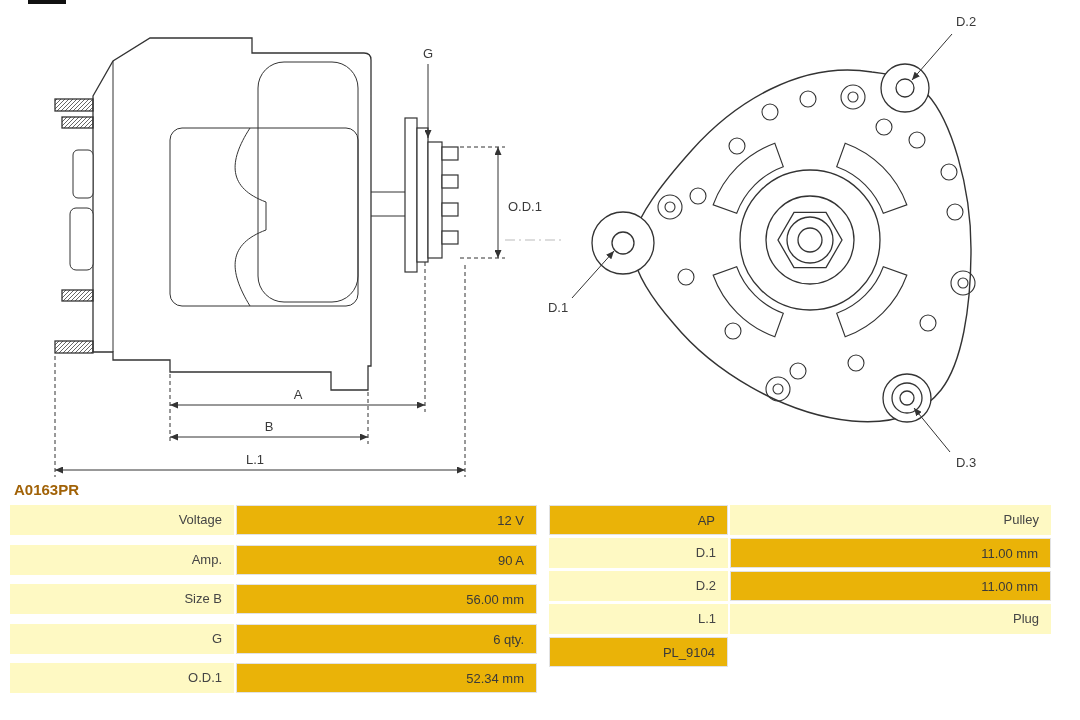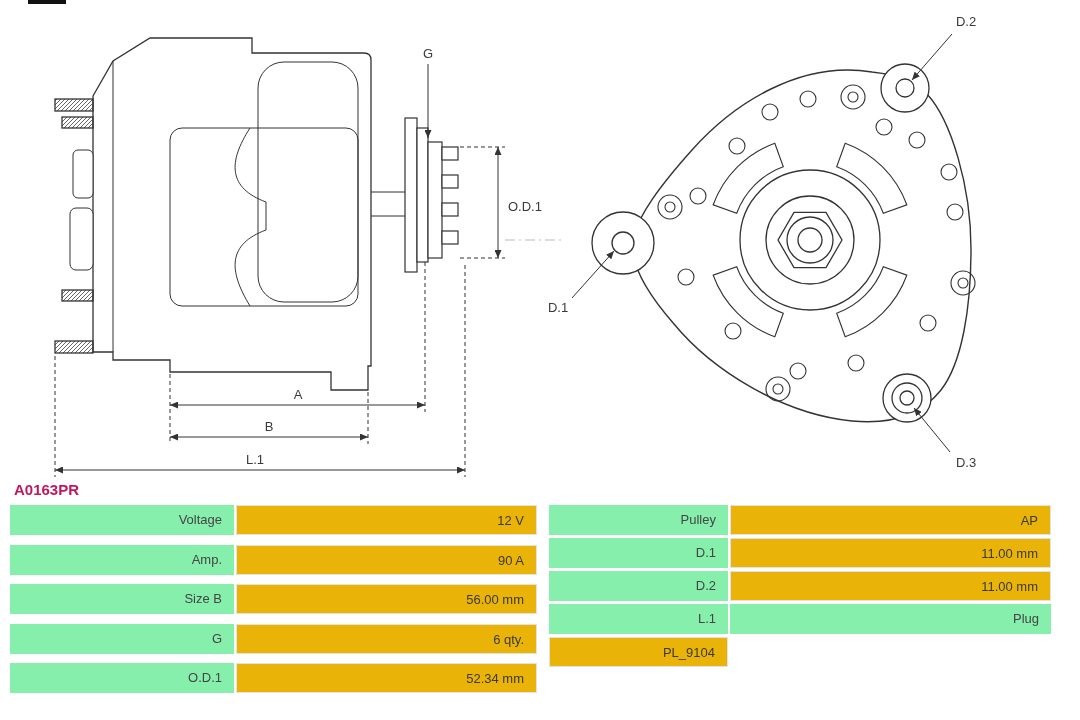--- a/index.html
+++ b/index.html
@@ -1,26 +1,26 @@
 <!DOCTYPE html>
 <html><head>
 <meta charset="utf-8">
 <style>
   html,body { margin:0; padding:0; background:#ffffff; }
   body { width:1080px; height:720px; font-family:"Liberation Sans", sans-serif; overflow:hidden; }
   svg { display:block; }
   svg text { font-family:"Liberation Sans", sans-serif; font-size:13px; fill:#3a3a3a; }
-  .part-number { color:#be185d; font-weight:700; font-size:15px; padding:3px 0 7px 14px; }
+  .part-number { color:#a16207; font-weight:700; font-size:15px; padding:3px 0 7px 14px; }
   .tables { display:flex; gap:12px; padding:0 10px; }
   .tgrid { display:grid; gap:3px 2px; }
   .tgrid.left  { grid-template-columns:224px 301px; }
   .tgrid.right { grid-template-columns:179px 321px; }
   .cell { height:30px; line-height:30px; font-size:13px; text-align:right;
           padding-right:12px; box-sizing:border-box; white-space:nowrap; }
-  .lbl { background:#86efac; color:#454545;text-align:right; }
+  .lbl { background:#fef9c3; color:#454545;text-align:right; }
   .val { background:#eab308; border:1px solid #e2e2e2; color:#3a3a3a; }
   .blank { background:transparent; }
 </style>
 </head>
 <body>
 
 <svg width="1080" height="478" viewBox="0 0 1080 478">
   <defs>
     <marker id="arrE" markerWidth="9" markerHeight="7" refX="8" refY="3.5" orient="auto">
       <path d="M0,0 L8,3.5 L0,7 Z" fill="#333"></path>
@@ -180,22 +180,22 @@
     <div class="cell lbl">Amp.</div>
     <div class="cell val">90 A</div>
     <div class="cell lbl">Size B</div>
     <div class="cell val">56.00 mm</div>
     <div class="cell lbl">G</div>
     <div class="cell val">6 qty.</div>
     <div class="cell lbl">O.D.1</div>
     <div class="cell val">52.34 mm</div>
   </div>
   <div class="tgrid right">
+    <div class="cell val">AP</div>
     <div class="cell lbl">Pulley</div>
-    <div class="cell val">AP</div>
     <div class="cell lbl">D.1</div>
     <div class="cell val">11.00 mm</div>
     <div class="cell lbl">D.2</div>
     <div class="cell val">11.00 mm</div>
     <div class="cell lbl">L.1</div>
     <div class="cell lbl">Plug</div>
     <div class="cell val">PL_9104</div>
     <div class="cell blank"></div>
     <div class="cell blank"></div>
   </div>

